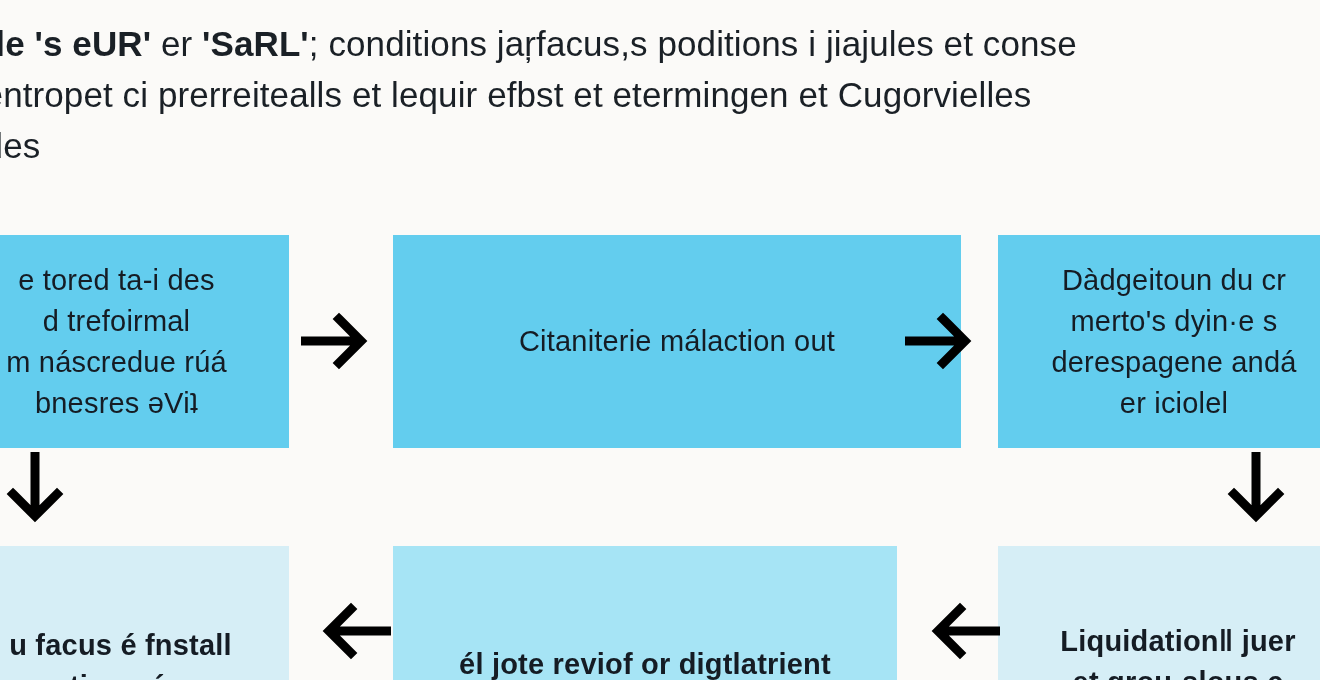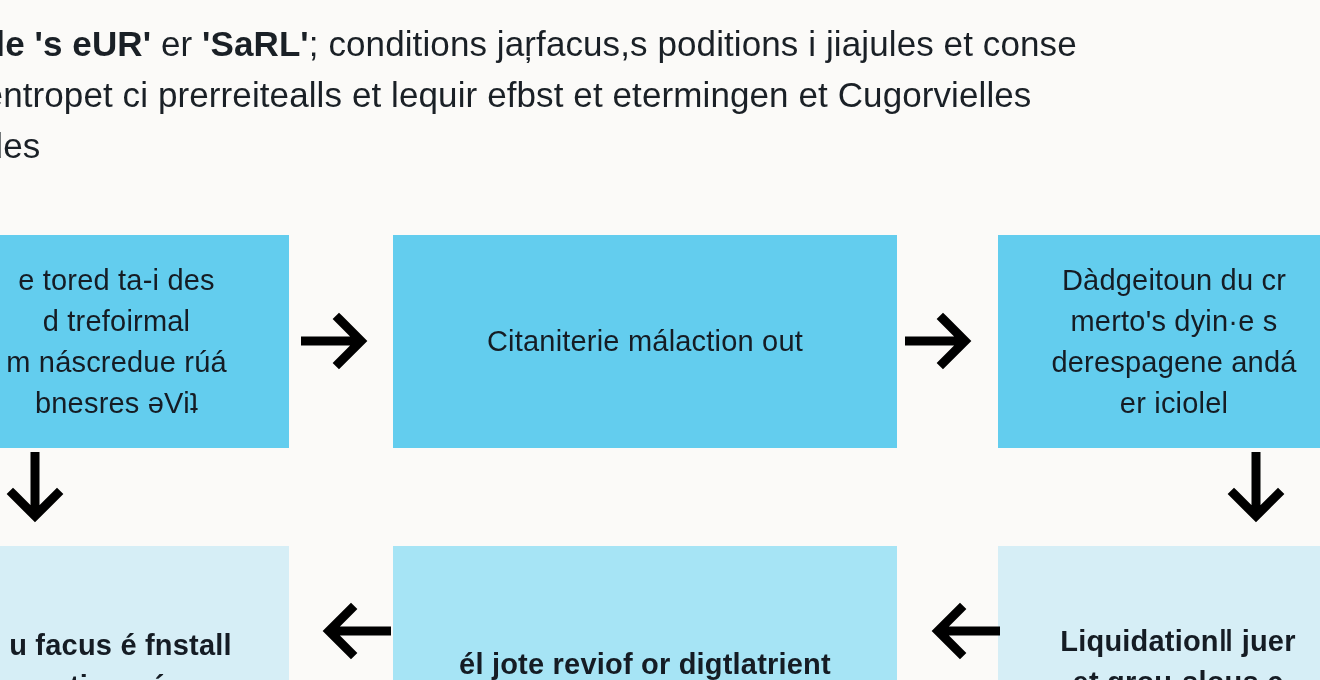--- a/index.html
+++ b/index.html
@@ -58,21 +58,21 @@
 
   
   .node.top { background: #63cdee; }
   
   .node.bl  { background: #d6eef6; }
   .node.bc  { background: #a6e4f5; }
   .node.br  { background: #d6eef6; }
 
   
   #node-top-left    { left: -100px; top: 235px; width: 389px;  height: 213px; }
-  #node-top-center  { left: 393px;  top: 235px; width: 504px;  height: 213px; }
+  #node-top-center  { left: 393px;  top: 235px; width: 568px;  height: 213px; }
   #node-top-right   { left: 998px;  top: 235px; width: 420px;  height: 213px; }
 
   #node-bottom-left   { left: -100px; top: 546px; width: 389px; height: 180px; }
   #node-bottom-center { left: 393px;  top: 546px; width: 504px; height: 180px; }
   #node-bottom-right  { left: 998px;  top: 546px; width: 420px; height: 180px; }
 
   
   #node-top-left .txt     { transform: translateX(22px); }
   #node-bottom-left .txt  { transform: translateX(26px); }
   #node-top-right .txt    { transform: translateX(-34px); }

